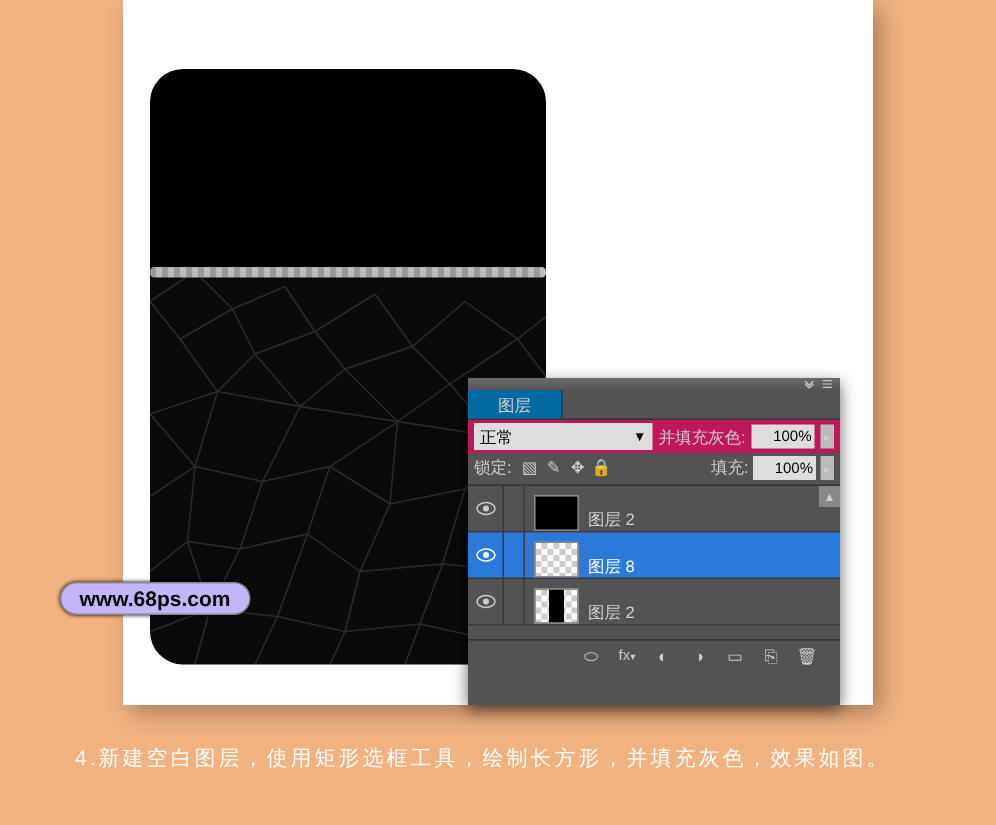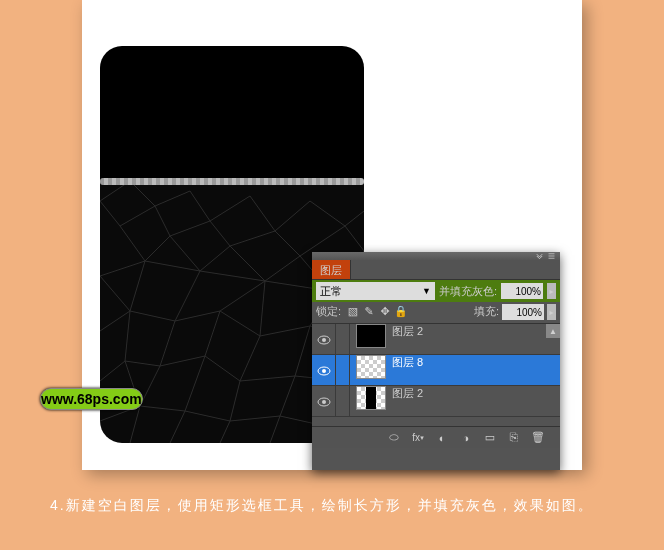--- a/index.html
+++ b/index.html
@@ -4,40 +4,40 @@
 <style>
 *{box-sizing:border-box;margin:0;padding:0}
 body{background:#f2b280;font-family:Arial,"Microsoft YaHei",sans-serif;width:664px;height:550px;overflow:hidden;position:relative}
 .canvas-wrap{position:absolute;left:82px;top:0;width:500px;height:470px;background:#fff;box-shadow:5px 5px 15px rgba(0,0,0,0.3)}
 .shape-top{position:absolute;left:18px;top:46px;width:264px;height:135px;background:#000;border-radius:22px 22px 0 0}
 .shape-bot{position:absolute;left:18px;top:181px;width:264px;height:262px;background:#0a0a0a;border-radius:0 0 22px 22px;overflow:hidden}
 .voronoi{position:absolute;inset:0;opacity:0.45}
 .voronoi line{stroke:#555;stroke-width:1}
 .divider{position:absolute;left:18px;top:176px;width:264px;height:11px;display:flex;align-items:center}
 .divider-inner{width:100%;height:7px;background:repeating-linear-gradient(90deg,#999 0 4px,#bbb 4px 8px);border-radius:3px}
-.watermark{position:absolute;left:40px;top:388px;background:#84cc16;color:#000;font-size:14px;font-weight:bold;padding:2px 0;border-radius:12px;border:1px solid #888;box-shadow:0 0 3px #000}
+.watermark{position:absolute;left:40px;top:388px;background:#c4b5fd;color:#000;font-size:14px;font-weight:bold;padding:2px 12px;border-radius:12px;border:1px solid #888;box-shadow:0 0 3px #000}
 .caption{position:absolute;left:50px;top:492px;width:560px;color:#fff;font-size:14px;line-height:1.9;letter-spacing:2px}
 .panel{position:absolute;left:312px;top:252px;width:248px;height:218px;background:#545454;box-shadow:0 3px 10px rgba(0,0,0,0.6);font-size:11px;color:#d0d0d0}
 .panel-hdr{height:8px;background:linear-gradient(#6a6a6a,#555);display:flex;justify-content:flex-end;align-items:center;padding:0 4px}
 .hdr-ico{width:9px;height:6px;margin-left:3px;display:flex;align-items:center;justify-content:center}
 .hdr-ico svg{width:9px;height:6px}
 .panel-tabs{height:20px;background:#535353;display:flex;border-bottom:1px solid #333}
-.tab{padding:3px 8px;background:#c2410c;border-right:1px solid #333;font-size:11px}
-.panel-row1{height:22px;background:#4d7c0f;display:flex;align-items:center;padding:2px 4px;gap:4px}
+.tab{padding:3px 20px;background:#0369a1;border-right:1px solid #333;font-size:11px}
+.panel-row1{height:22px;background:#be185d;display:flex;align-items:center;padding:2px 4px;gap:4px}
 .combo{flex:1;height:18px;background:#ddd;color:#000;display:flex;align-items:center;justify-content:space-between;padding:0 4px;font-size:11px}
 .combo .arr{font-size:9px}
 .lbl{font-size:11px;color:#ccc}
 .pct{width:42px;height:16px;background:#ddd;color:#000;display:flex;align-items:center;justify-content:flex-end;padding-right:2px;font-size:10px}
 .arr2{width:9px;height:16px;background:#bbb;display:flex;align-items:center;justify-content:center;font-size:8px}
 .panel-row2{height:22px;background:#535353;display:flex;align-items:flex-start;padding:2px 4px;gap:3px;border-bottom:1px solid #333}
 .lock-icos{display:flex;gap:2px;margin-left:2px}
 .ico-sq{width:14px;height:14px;display:flex;align-items:center;justify-content:center;font-size:11px;color:#ccc}
 .layer-list{position:relative;height:124px;background:#535353}
 .scroll-top{position:absolute;right:0;top:0;width:14px;height:14px;background:#888;display:flex;align-items:center;justify-content:center;font-size:8px}
-.layer-row{height:31px;display:flex;align-items:flex-start;border-bottom:1px solid #3a3a3a}
+.layer-row{height:31px;display:flex;align-items:flex-end;border-bottom:1px solid #3a3a3a}
 .layer-row.sel{background:#2b79d8;color:#fff}
 .eye-col{width:24px;height:31px;display:flex;align-items:center;justify-content:center;border-right:1px solid #3a3a3a}
 .link-col{width:14px;height:31px;border-right:1px solid #3a3a3a}
 .thumb{width:30px;height:24px;margin:0 6px;background:#fff;border:1px solid #888;display:flex;align-items:center;justify-content:center;position:relative;overflow:hidden}
 .thumb.checker{background:repeating-conic-gradient(#ccc 0 25%,#fff 0 50%) 0 0/8px 8px}
 .thumb-black{width:100%;height:100%;background:#000}
 .thumb-bar{width:10px;height:100%;background:#000;margin:0 auto}
 .layer-name{font-size:11px}
 .panel-foot{position:absolute;bottom:0;left:0;right:0;height:22px;background:#535353;border-top:1px solid #333;display:flex;align-items:center;justify-content:flex-end;padding-right:14px;gap:8px}
 .foot-ico{width:16px;height:16px;display:flex;align-items:center;justify-content:center;color:#ccc;font-size:11px}

